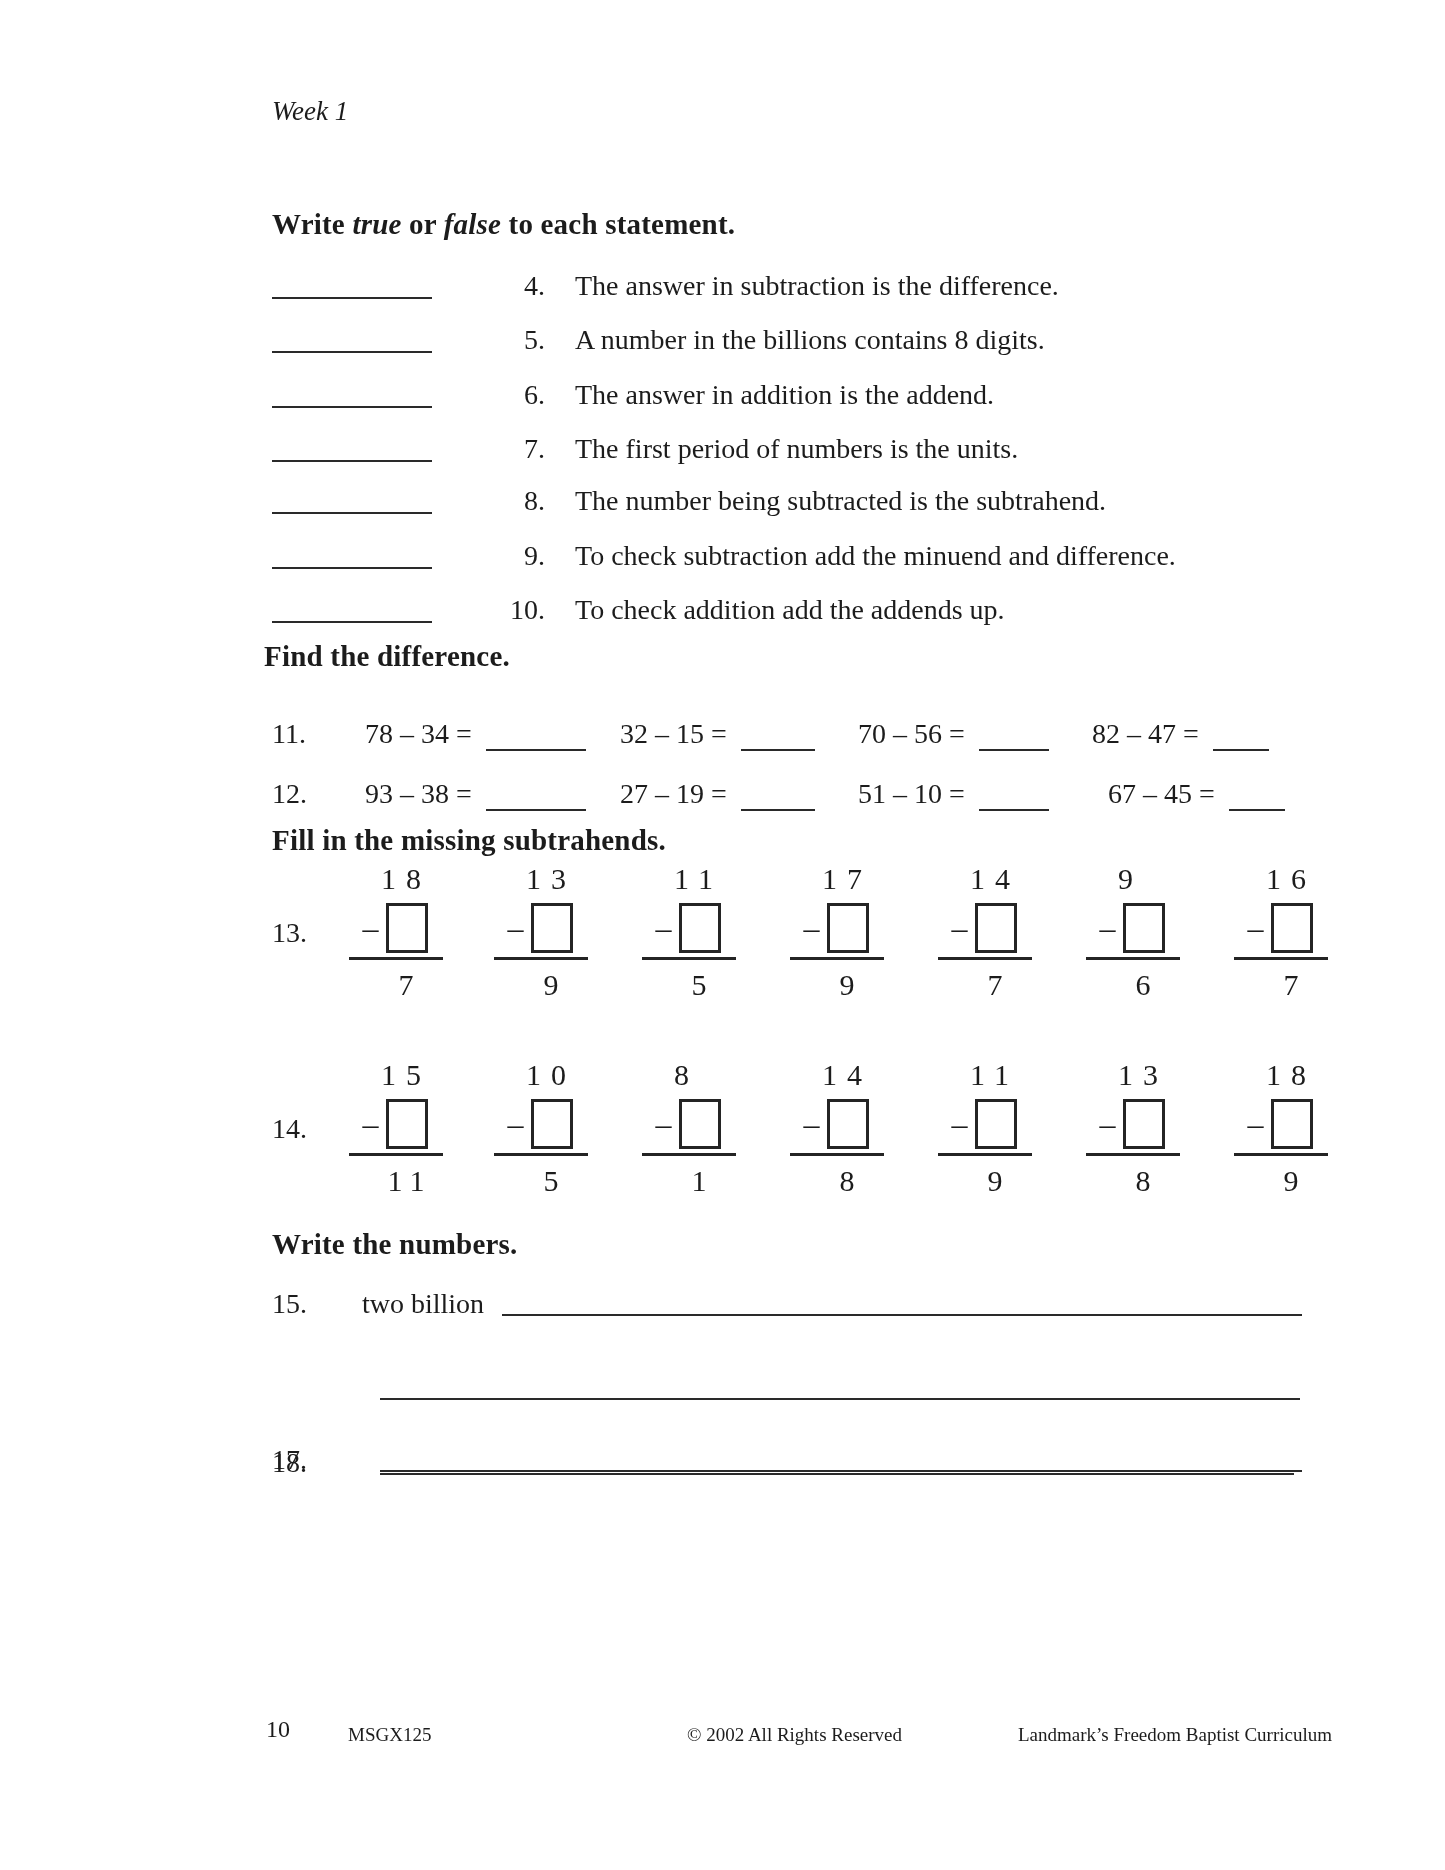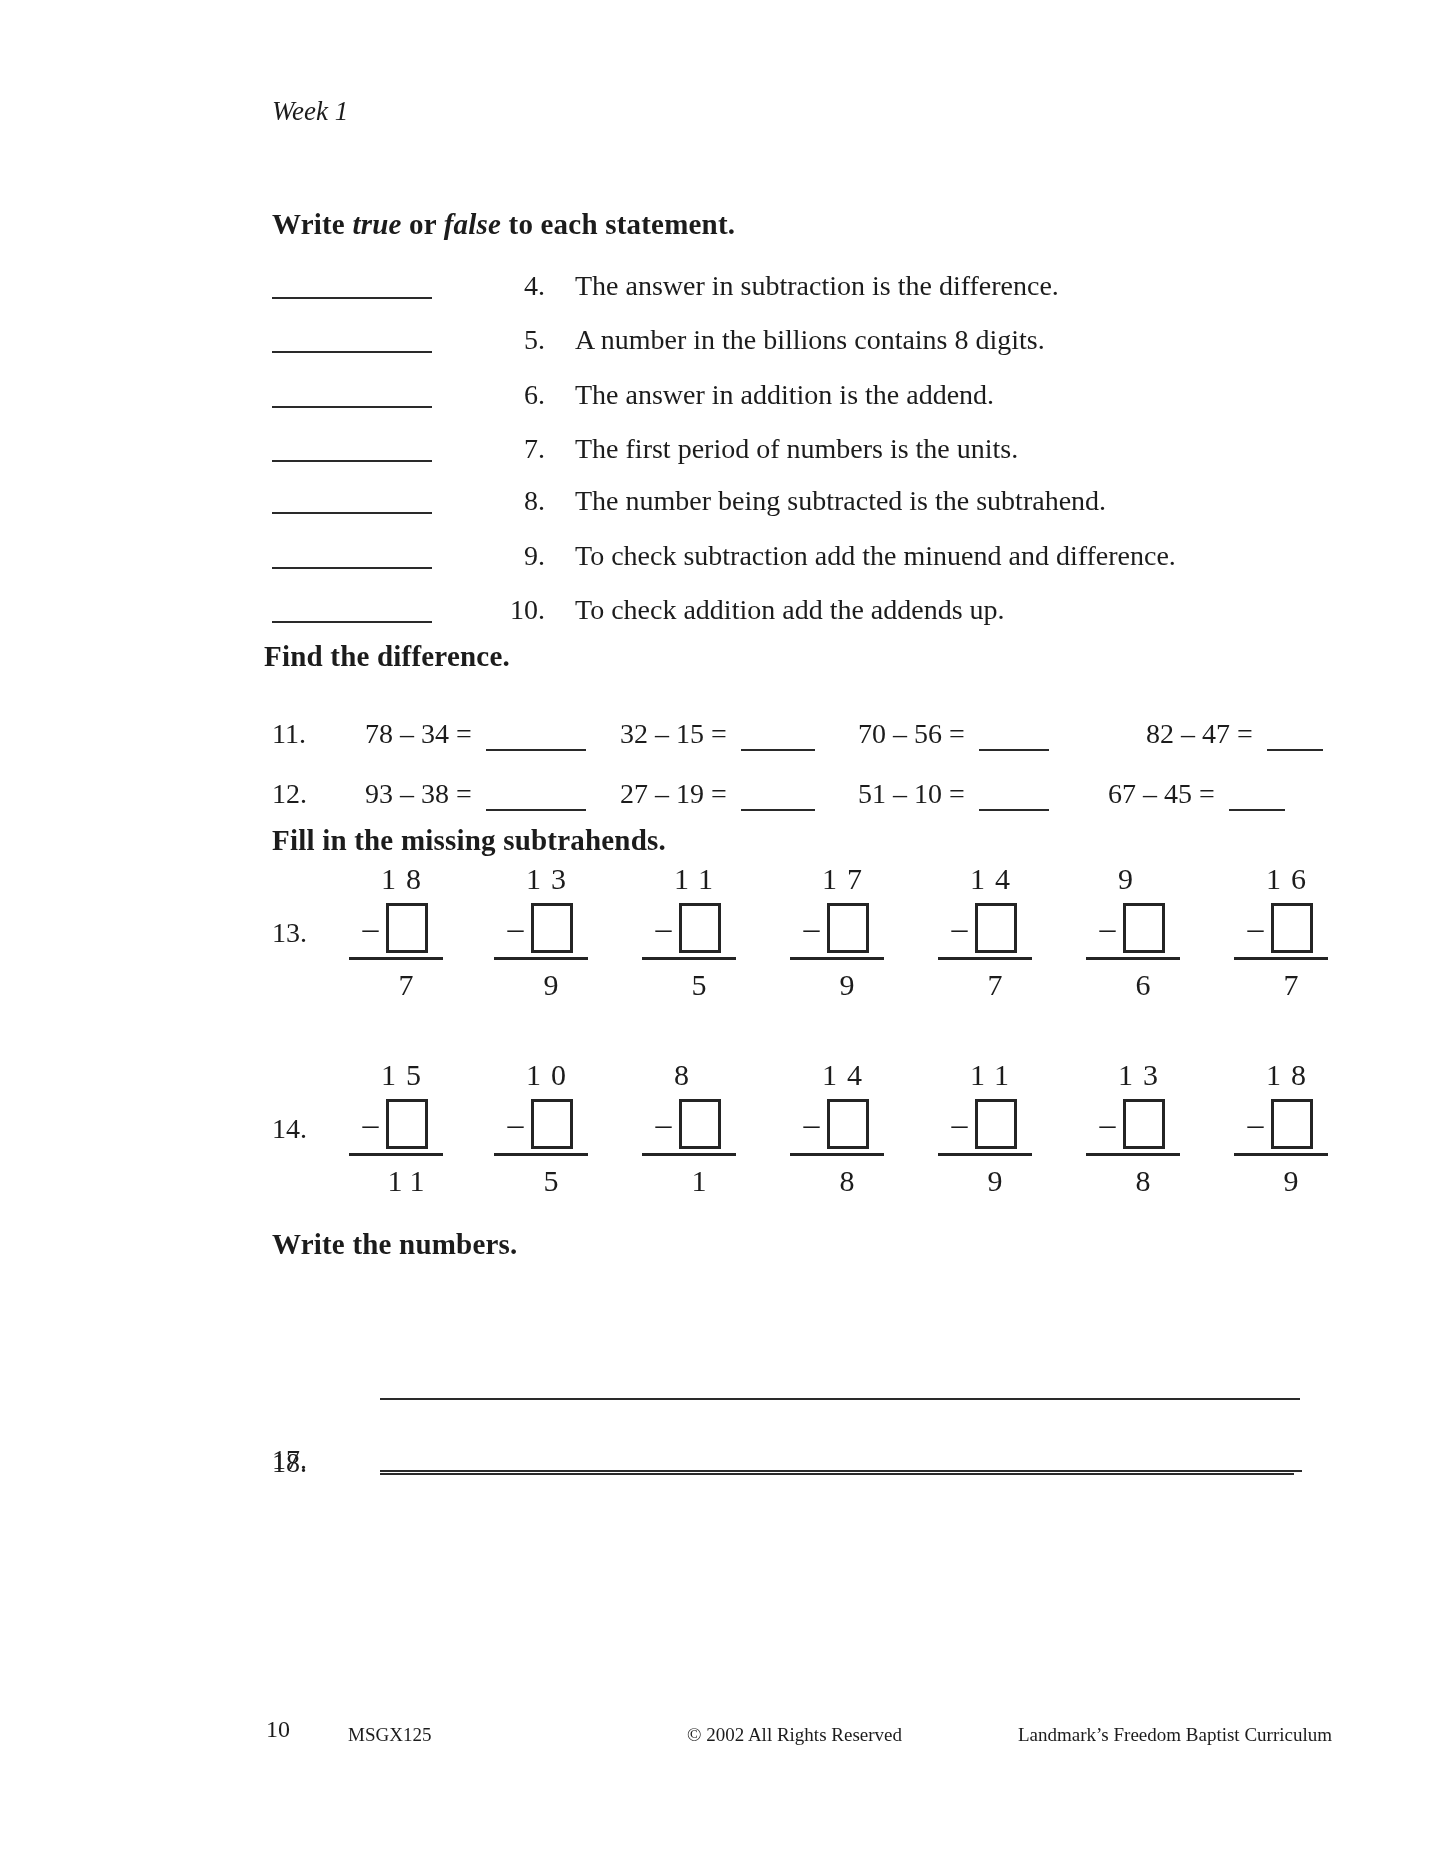--- a/index.html
+++ b/index.html
@@ -96,21 +96,21 @@
     <span class="tf-text">To check addition add the addends up.</span>
   </div>
 
   <div class="abs heading" style="left:264px;top:640px;">Find the difference.</div>
 
   <div class="fd-row" style="top:718px;">
     <span class="fd-num">11.</span>
     <span class="fd-prob" style="left:93px;"><span>78 – 34 =</span><span class="blank" style="width:100px;"></span></span>
     <span class="fd-prob" style="left:348px;"><span>32 – 15 =</span><span class="blank" style="width:74px;"></span></span>
     <span class="fd-prob" style="left:586px;"><span>70 – 56 =</span><span class="blank" style="width:70px;"></span></span>
-    <span class="fd-prob" style="left:874px;font-family:Liberation Serif, serif;"><span>82 – 47 =</span><span class="blank" style="width:56px;"></span></span>
+    <span class="fd-prob" style="left:820px;font-family:Liberation Serif, serif;"><span>82 – 47 =</span><span class="blank" style="width:56px;"></span></span>
   </div>
   <div class="fd-row" style="top:778px;">
     <span class="fd-num">12.</span>
     <span class="fd-prob" style="left:93px;"><span>93 – 38 =</span><span class="blank" style="width:100px;"></span></span>
     <span class="fd-prob" style="left:348px;"><span>27 – 19 =</span><span class="blank" style="width:74px;"></span></span>
     <span class="fd-prob" style="left:586px;"><span>51 – 10 =</span><span class="blank" style="width:70px;"></span></span>
     <span class="fd-prob" style="left:836px;"><span>67 – 45 =</span><span class="blank" style="width:56px;"></span></span>
   </div>
 
   <div class="abs heading" style="left:272px;top:824px;">Fill in the missing subtrahends.</div>
@@ -246,20 +246,25 @@
           <span class="minus">–</span>
           <div class="ansbox"></div>
         </div>
       <div class="rule"></div>
       <div class="difference">9</div>
     </div>
   </div>
 
   <div class="abs heading" style="left:272px;top:1228px;">Write the numbers.</div>
 
+  <div class="wn-row" style="top:1280px;width:1030px;">
+    <span class="wn-num">15.</span>
+    <span class="wn-text">two billion</span>
+    <div class="wn-line"></div>
+  </div>
 
   <div class="abs" style="left:380px;top:1398px;width:920px;border-bottom:2px solid #2a2a2a;"></div>
 
   <div class="wn-row" style="top:1436px;width:1030px;">
     <span class="wn-num">17.</span>
     <div class="wn-line"></div>
   </div>
 
   <div class="wn-row" style="top:1439px;width:1022px;">
     <span class="wn-num">18.</span>

